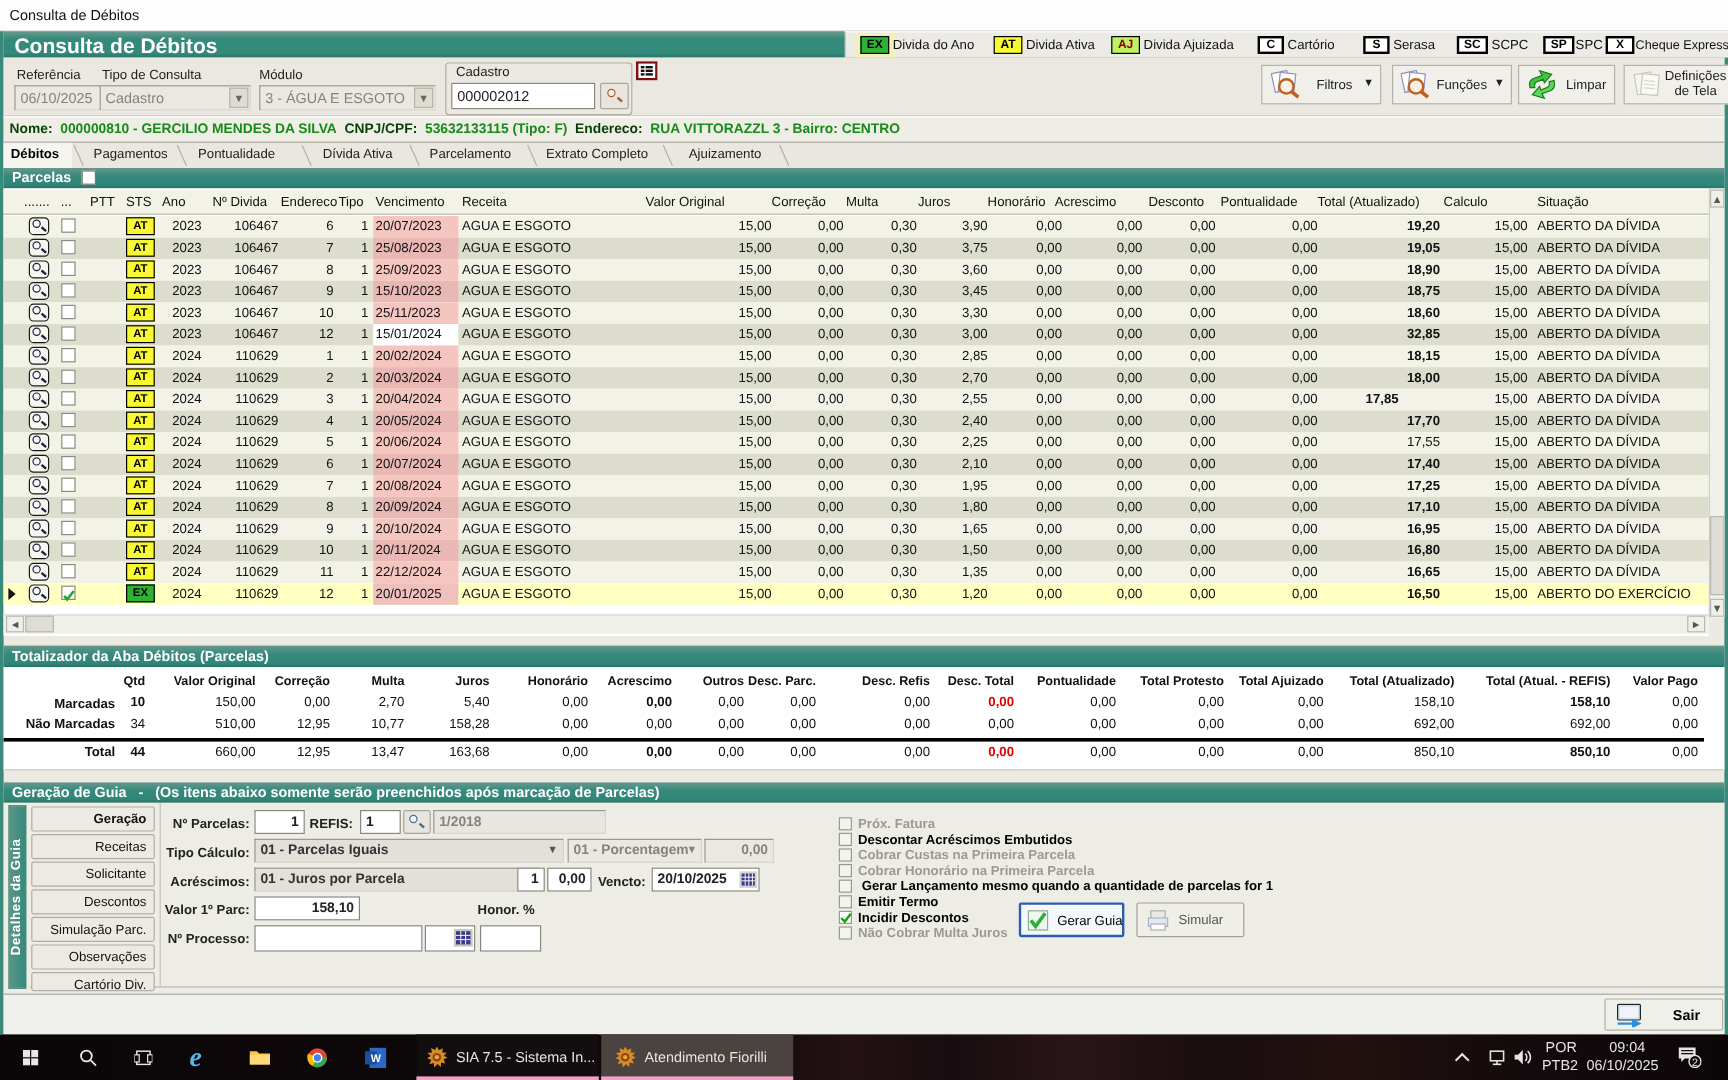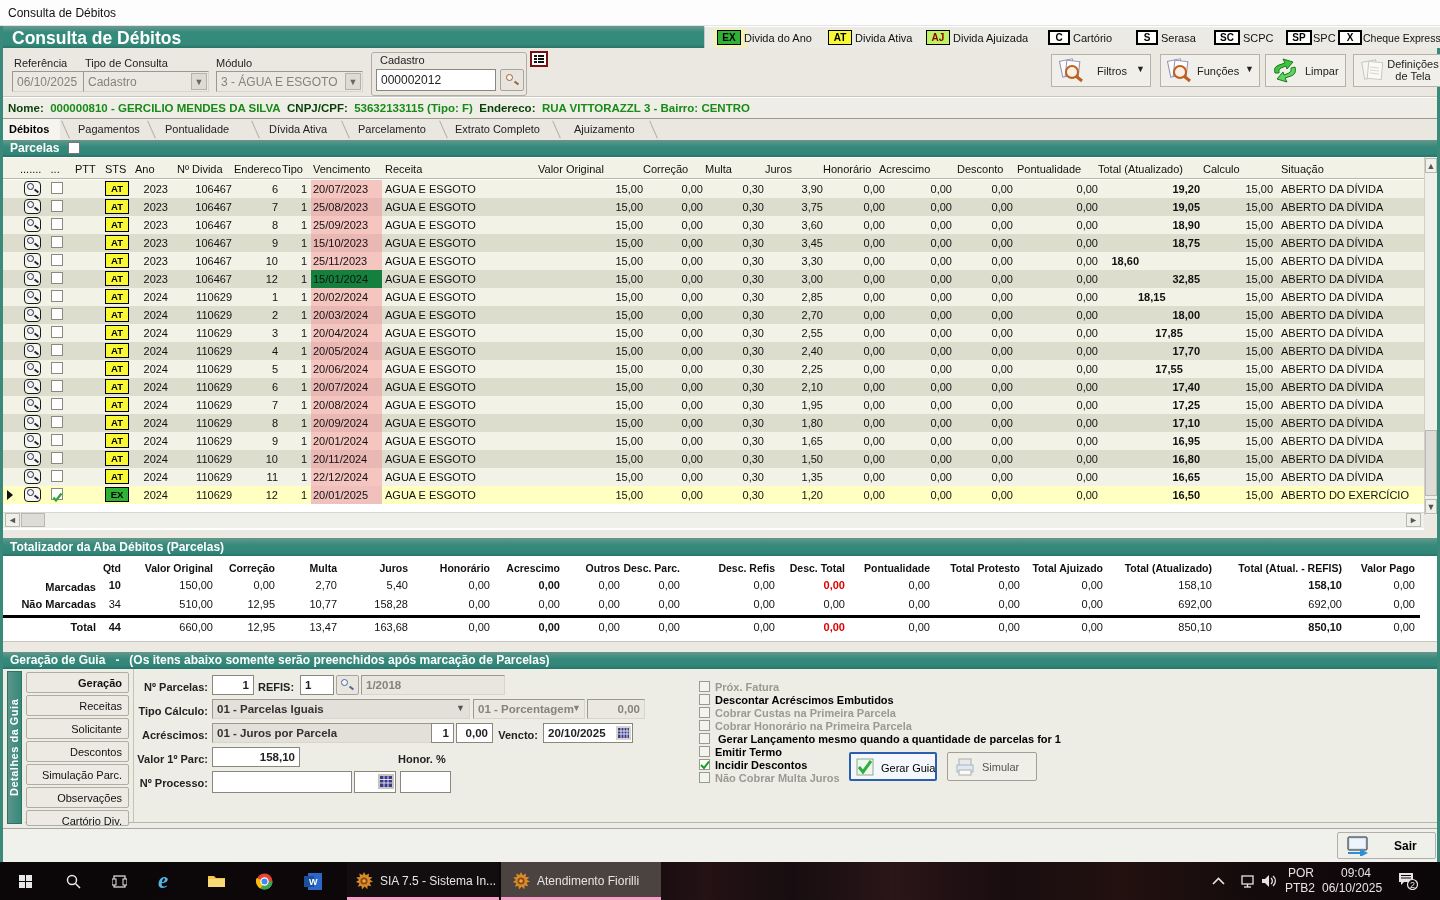--- a/index.html
+++ b/index.html
@@ -305,36 +305,36 @@
       <span class="pinkc" style="background:#f5c5c0">25/11/2023</span>
       <span class="gc" style="left:382px;width:150px">AGUA E ESGOTO</span>
       <span class="gc" style="left:563px;width:77px;text-align:right">15,00</span>
       <span class="gc" style="left:648px;width:52px;text-align:right">0,00</span>
       <span class="gc" style="left:708px;width:53px;text-align:right">0,30</span>
       <span class="gc" style="left:767px;width:53px;text-align:right">3,30</span>
       <span class="gc" style="left:830px;width:52px;text-align:right">0,00</span>
       <span class="gc" style="left:897px;width:52px;text-align:right">0,00</span>
       <span class="gc" style="left:958px;width:52px;text-align:right">0,00</span>
       <span class="gc" style="left:1043px;width:52px;text-align:right">0,00</span>
-      <span class="gc" style="left:1074px;width:62px;text-align:right;font-weight:bold">18,60</span>
+      <span class="gc" style="left:1135px;width:62px;text-align:right;font-weight:bold">18,60</span>
       <span class="gc" style="left:1218px;width:52px;text-align:right">15,00</span>
       <span class="gc" style="left:1278px;width:142px">ABERTO DA DÍVIDA</span>
     </div>
 <div class="grow" style="top:113px;background:#dcddcd">
       <span class="magb">
         <span class="magc"></span>
         <span class="magh"></span>
       </span>
       <span class="cbx" style="left:48px;top:2px"></span>
       <span class="badge bat">AT</span>
       <span class="gc" style="left:135px;width:30px;text-align:right">2023</span>
       <span class="gc" style="left:177px;width:52px;text-align:right">106467</span>
       <span class="gc" style="left:237px;width:38px;text-align:right">12</span>
       <span class="gc" style="left:283px;width:21px;text-align:right">1</span>
-      <span class="pinkc" style="background:#15803d">15/01/2024</span>
+      <span class="pinkc" style="background:#ffffff">15/01/2024</span>
       <span class="gc" style="left:382px;width:150px">AGUA E ESGOTO</span>
       <span class="gc" style="left:563px;width:77px;text-align:right">15,00</span>
       <span class="gc" style="left:648px;width:52px;text-align:right">0,00</span>
       <span class="gc" style="left:708px;width:53px;text-align:right">0,30</span>
       <span class="gc" style="left:767px;width:53px;text-align:right">3,00</span>
       <span class="gc" style="left:830px;width:52px;text-align:right">0,00</span>
       <span class="gc" style="left:897px;width:52px;text-align:right">0,00</span>
       <span class="gc" style="left:958px;width:52px;text-align:right">0,00</span>
       <span class="gc" style="left:1043px;width:52px;text-align:right">0,00</span>
       <span class="gc" style="left:1135px;width:62px;text-align:right;font-weight:bold">32,85</span>
@@ -355,21 +355,21 @@
       <span class="pinkc" style="background:#f5c5c0">20/02/2024</span>
       <span class="gc" style="left:382px;width:150px">AGUA E ESGOTO</span>
       <span class="gc" style="left:563px;width:77px;text-align:right">15,00</span>
       <span class="gc" style="left:648px;width:52px;text-align:right">0,00</span>
       <span class="gc" style="left:708px;width:53px;text-align:right">0,30</span>
       <span class="gc" style="left:767px;width:53px;text-align:right">2,85</span>
       <span class="gc" style="left:830px;width:52px;text-align:right">0,00</span>
       <span class="gc" style="left:897px;width:52px;text-align:right">0,00</span>
       <span class="gc" style="left:958px;width:52px;text-align:right">0,00</span>
       <span class="gc" style="left:1043px;width:52px;text-align:right">0,00</span>
-      <span class="gc" style="left:1135px;width:62px;text-align:left;font-weight:bold">18,15</span>
+      <span class="gc" style="left:1135px;width:62px;text-align:right;font-weight:bold">18,15</span>
       <span class="gc" style="left:1218px;width:52px;text-align:right">15,00</span>
       <span class="gc" style="left:1278px;width:142px">ABERTO DA DÍVIDA</span>
     </div>
 <div class="grow" style="top:149px;background:#dcddcd">
       <span class="magb">
         <span class="magc"></span>
         <span class="magh"></span>
       </span>
       <span class="cbx" style="left:48px;top:2px"></span>
       <span class="badge bat">AT</span>
@@ -405,21 +405,21 @@
       <span class="pinkc" style="background:#f5c5c0">20/04/2024</span>
       <span class="gc" style="left:382px;width:150px">AGUA E ESGOTO</span>
       <span class="gc" style="left:563px;width:77px;text-align:right">15,00</span>
       <span class="gc" style="left:648px;width:52px;text-align:right">0,00</span>
       <span class="gc" style="left:708px;width:53px;text-align:right">0,30</span>
       <span class="gc" style="left:767px;width:53px;text-align:right">2,55</span>
       <span class="gc" style="left:830px;width:52px;text-align:right">0,00</span>
       <span class="gc" style="left:897px;width:52px;text-align:right">0,00</span>
       <span class="gc" style="left:958px;width:52px;text-align:right">0,00</span>
       <span class="gc" style="left:1043px;width:52px;text-align:right">0,00</span>
-      <span class="gc" style="left:1135px;width:62px;text-align:center;font-weight:bold">17,85</span>
+      <span class="gc" style="left:1135px;width:62px;text-align:left;font-weight:bold">17,85</span>
       <span class="gc" style="left:1218px;width:52px;text-align:right">15,00</span>
       <span class="gc" style="left:1278px;width:142px">ABERTO DA DÍVIDA</span>
     </div>
 <div class="grow" style="top:185px;background:#dcddcd">
       <span class="magb">
         <span class="magc"></span>
         <span class="magh"></span>
       </span>
       <span class="cbx" style="left:48px;top:2px"></span>
       <span class="badge bat">AT</span>
@@ -455,21 +455,21 @@
       <span class="pinkc" style="background:#f5c5c0">20/06/2024</span>
       <span class="gc" style="left:382px;width:150px">AGUA E ESGOTO</span>
       <span class="gc" style="left:563px;width:77px;text-align:right">15,00</span>
       <span class="gc" style="left:648px;width:52px;text-align:right">0,00</span>
       <span class="gc" style="left:708px;width:53px;text-align:right">0,30</span>
       <span class="gc" style="left:767px;width:53px;text-align:right">2,25</span>
       <span class="gc" style="left:830px;width:52px;text-align:right">0,00</span>
       <span class="gc" style="left:897px;width:52px;text-align:right">0,00</span>
       <span class="gc" style="left:958px;width:52px;text-align:right">0,00</span>
       <span class="gc" style="left:1043px;width:52px;text-align:right">0,00</span>
-      <span class="gc" style="left:1135px;width:62px;text-align:center;font-weight:bold">17,55</span>
+      <span class="gc" style="left:1135px;width:62px;text-align:right;font-weight:normal">17,55</span>
       <span class="gc" style="left:1218px;width:52px;text-align:right">15,00</span>
       <span class="gc" style="left:1278px;width:142px">ABERTO DA DÍVIDA</span>
     </div>
 <div class="grow" style="top:221px;background:#dcddcd">
       <span class="magb">
         <span class="magc"></span>
         <span class="magh"></span>
       </span>
       <span class="cbx" style="left:48px;top:2px"></span>
       <span class="badge bat">AT</span>
@@ -545,21 +545,21 @@
       <span class="magb">
         <span class="magc"></span>
         <span class="magh"></span>
       </span>
       <span class="cbx" style="left:48px;top:2px"></span>
       <span class="badge bat">AT</span>
       <span class="gc" style="left:135px;width:30px;text-align:right">2024</span>
       <span class="gc" style="left:177px;width:52px;text-align:right">110629</span>
       <span class="gc" style="left:237px;width:38px;text-align:right">9</span>
       <span class="gc" style="left:283px;width:21px;text-align:right">1</span>
-      <span class="pinkc" style="background:#f5c5c0">20/01/2024</span>
+      <span class="pinkc" style="background:#f5c5c0">20/10/2024</span>
       <span class="gc" style="left:382px;width:150px">AGUA E ESGOTO</span>
       <span class="gc" style="left:563px;width:77px;text-align:right">15,00</span>
       <span class="gc" style="left:648px;width:52px;text-align:right">0,00</span>
       <span class="gc" style="left:708px;width:53px;text-align:right">0,30</span>
       <span class="gc" style="left:767px;width:53px;text-align:right">1,65</span>
       <span class="gc" style="left:830px;width:52px;text-align:right">0,00</span>
       <span class="gc" style="left:897px;width:52px;text-align:right">0,00</span>
       <span class="gc" style="left:958px;width:52px;text-align:right">0,00</span>
       <span class="gc" style="left:1043px;width:52px;text-align:right">0,00</span>
       <span class="gc" style="left:1135px;width:62px;text-align:right;font-weight:bold">16,95</span>

